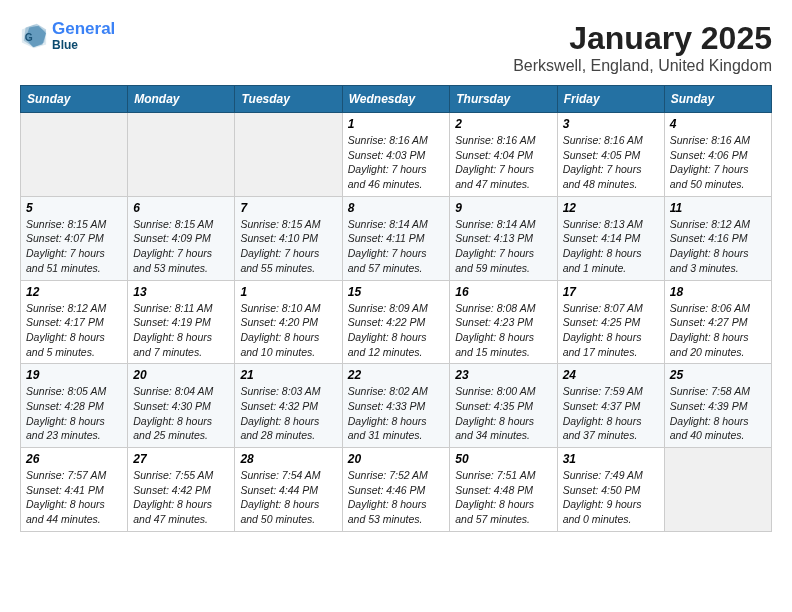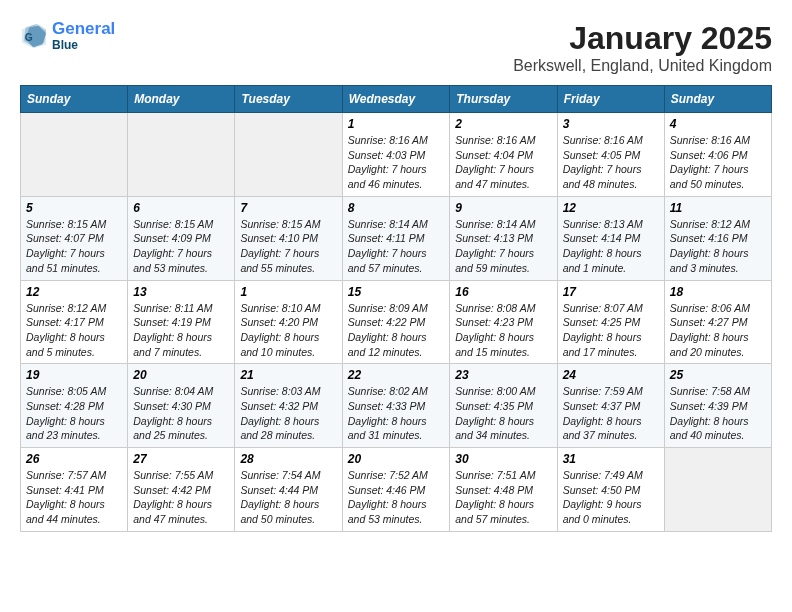--- a/index.html
+++ b/index.html
@@ -238,21 +238,21 @@
         </td>
         <td>
           <div class="day-number">28</div>
           <div class="day-detail">Sunrise: 7:54 AM<br>Sunset: 4:44 PM<br>Daylight: 8 hours and 50 minutes.</div>
         </td>
         <td>
           <div class="day-number">20</div>
           <div class="day-detail">Sunrise: 7:52 AM<br>Sunset: 4:46 PM<br>Daylight: 8 hours and 53 minutes.</div>
         </td>
         <td>
-          <div class="day-number">30</div>
+          <div class="day-number">50</div>
           <div class="day-detail">Sunrise: 7:51 AM<br>Sunset: 4:48 PM<br>Daylight: 8 hours and 57 minutes.</div>
         </td>
         <td>
           <div class="day-number">31</div>
           <div class="day-detail">Sunrise: 7:49 AM<br>Sunset: 4:50 PM<br>Daylight: 9 hours and 0 minutes.</div>
         </td>
         <td class="empty-cell"></td>
       </tr>
     </tbody>
 </table>

